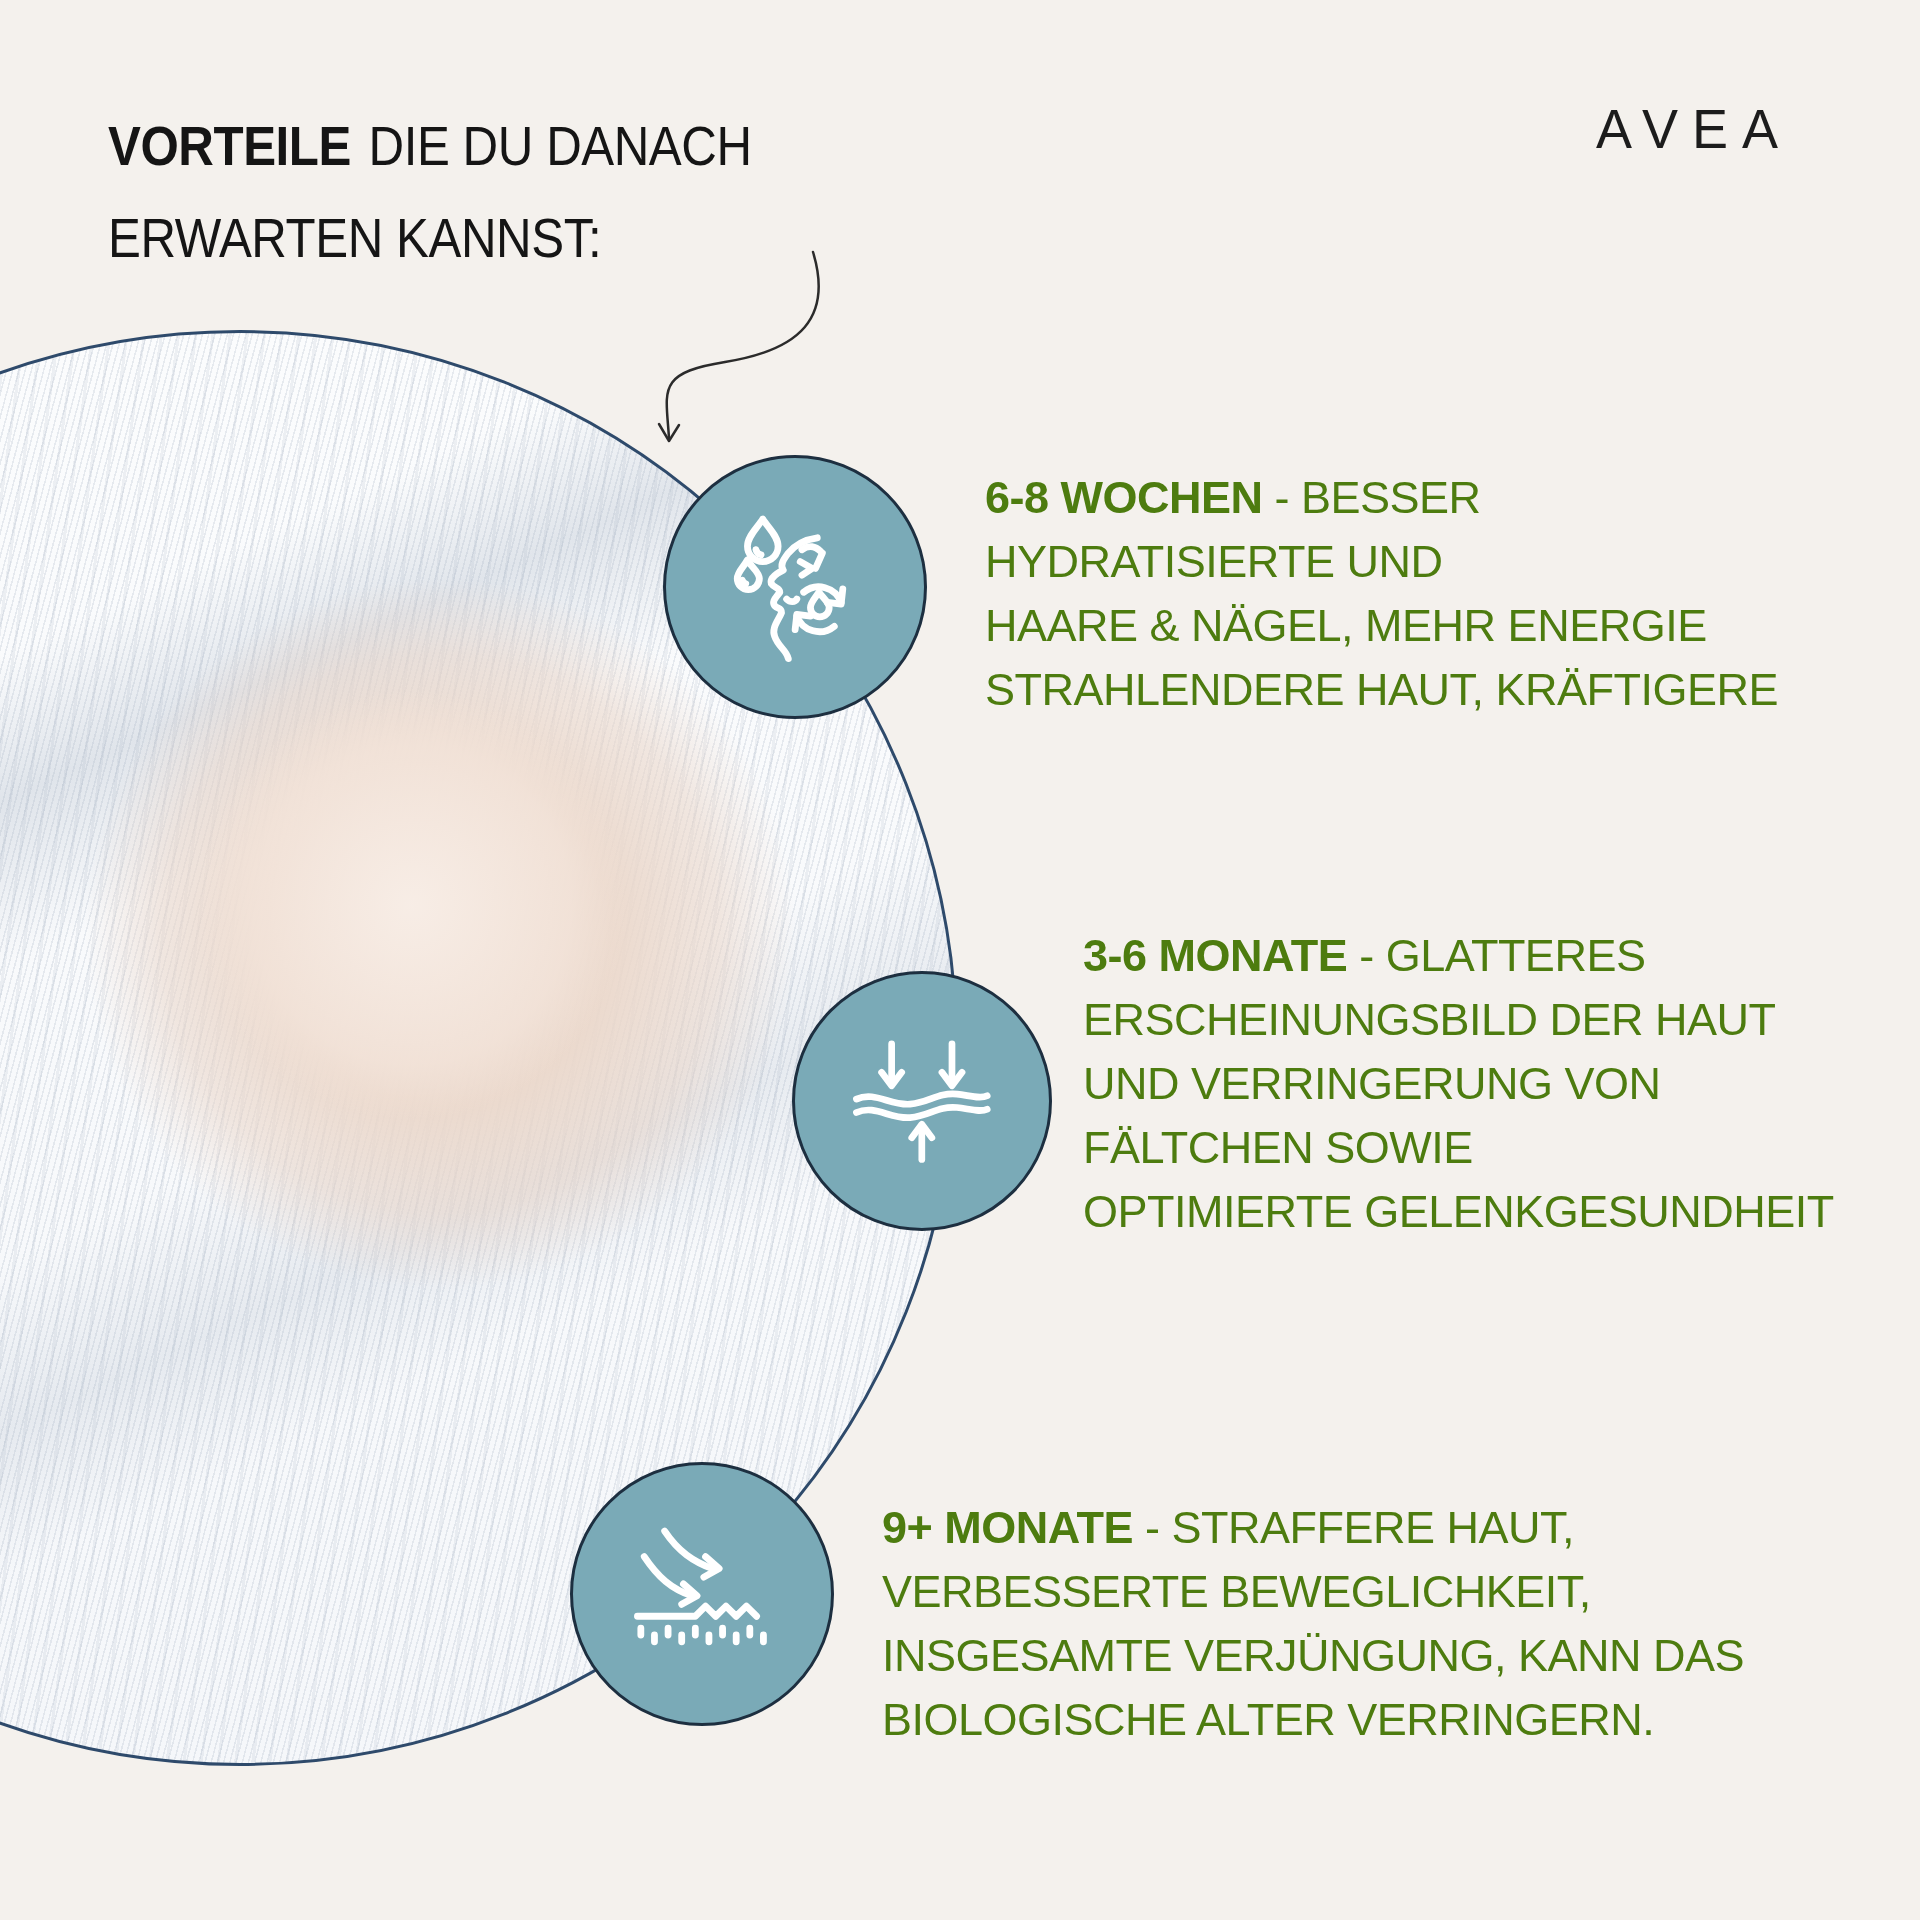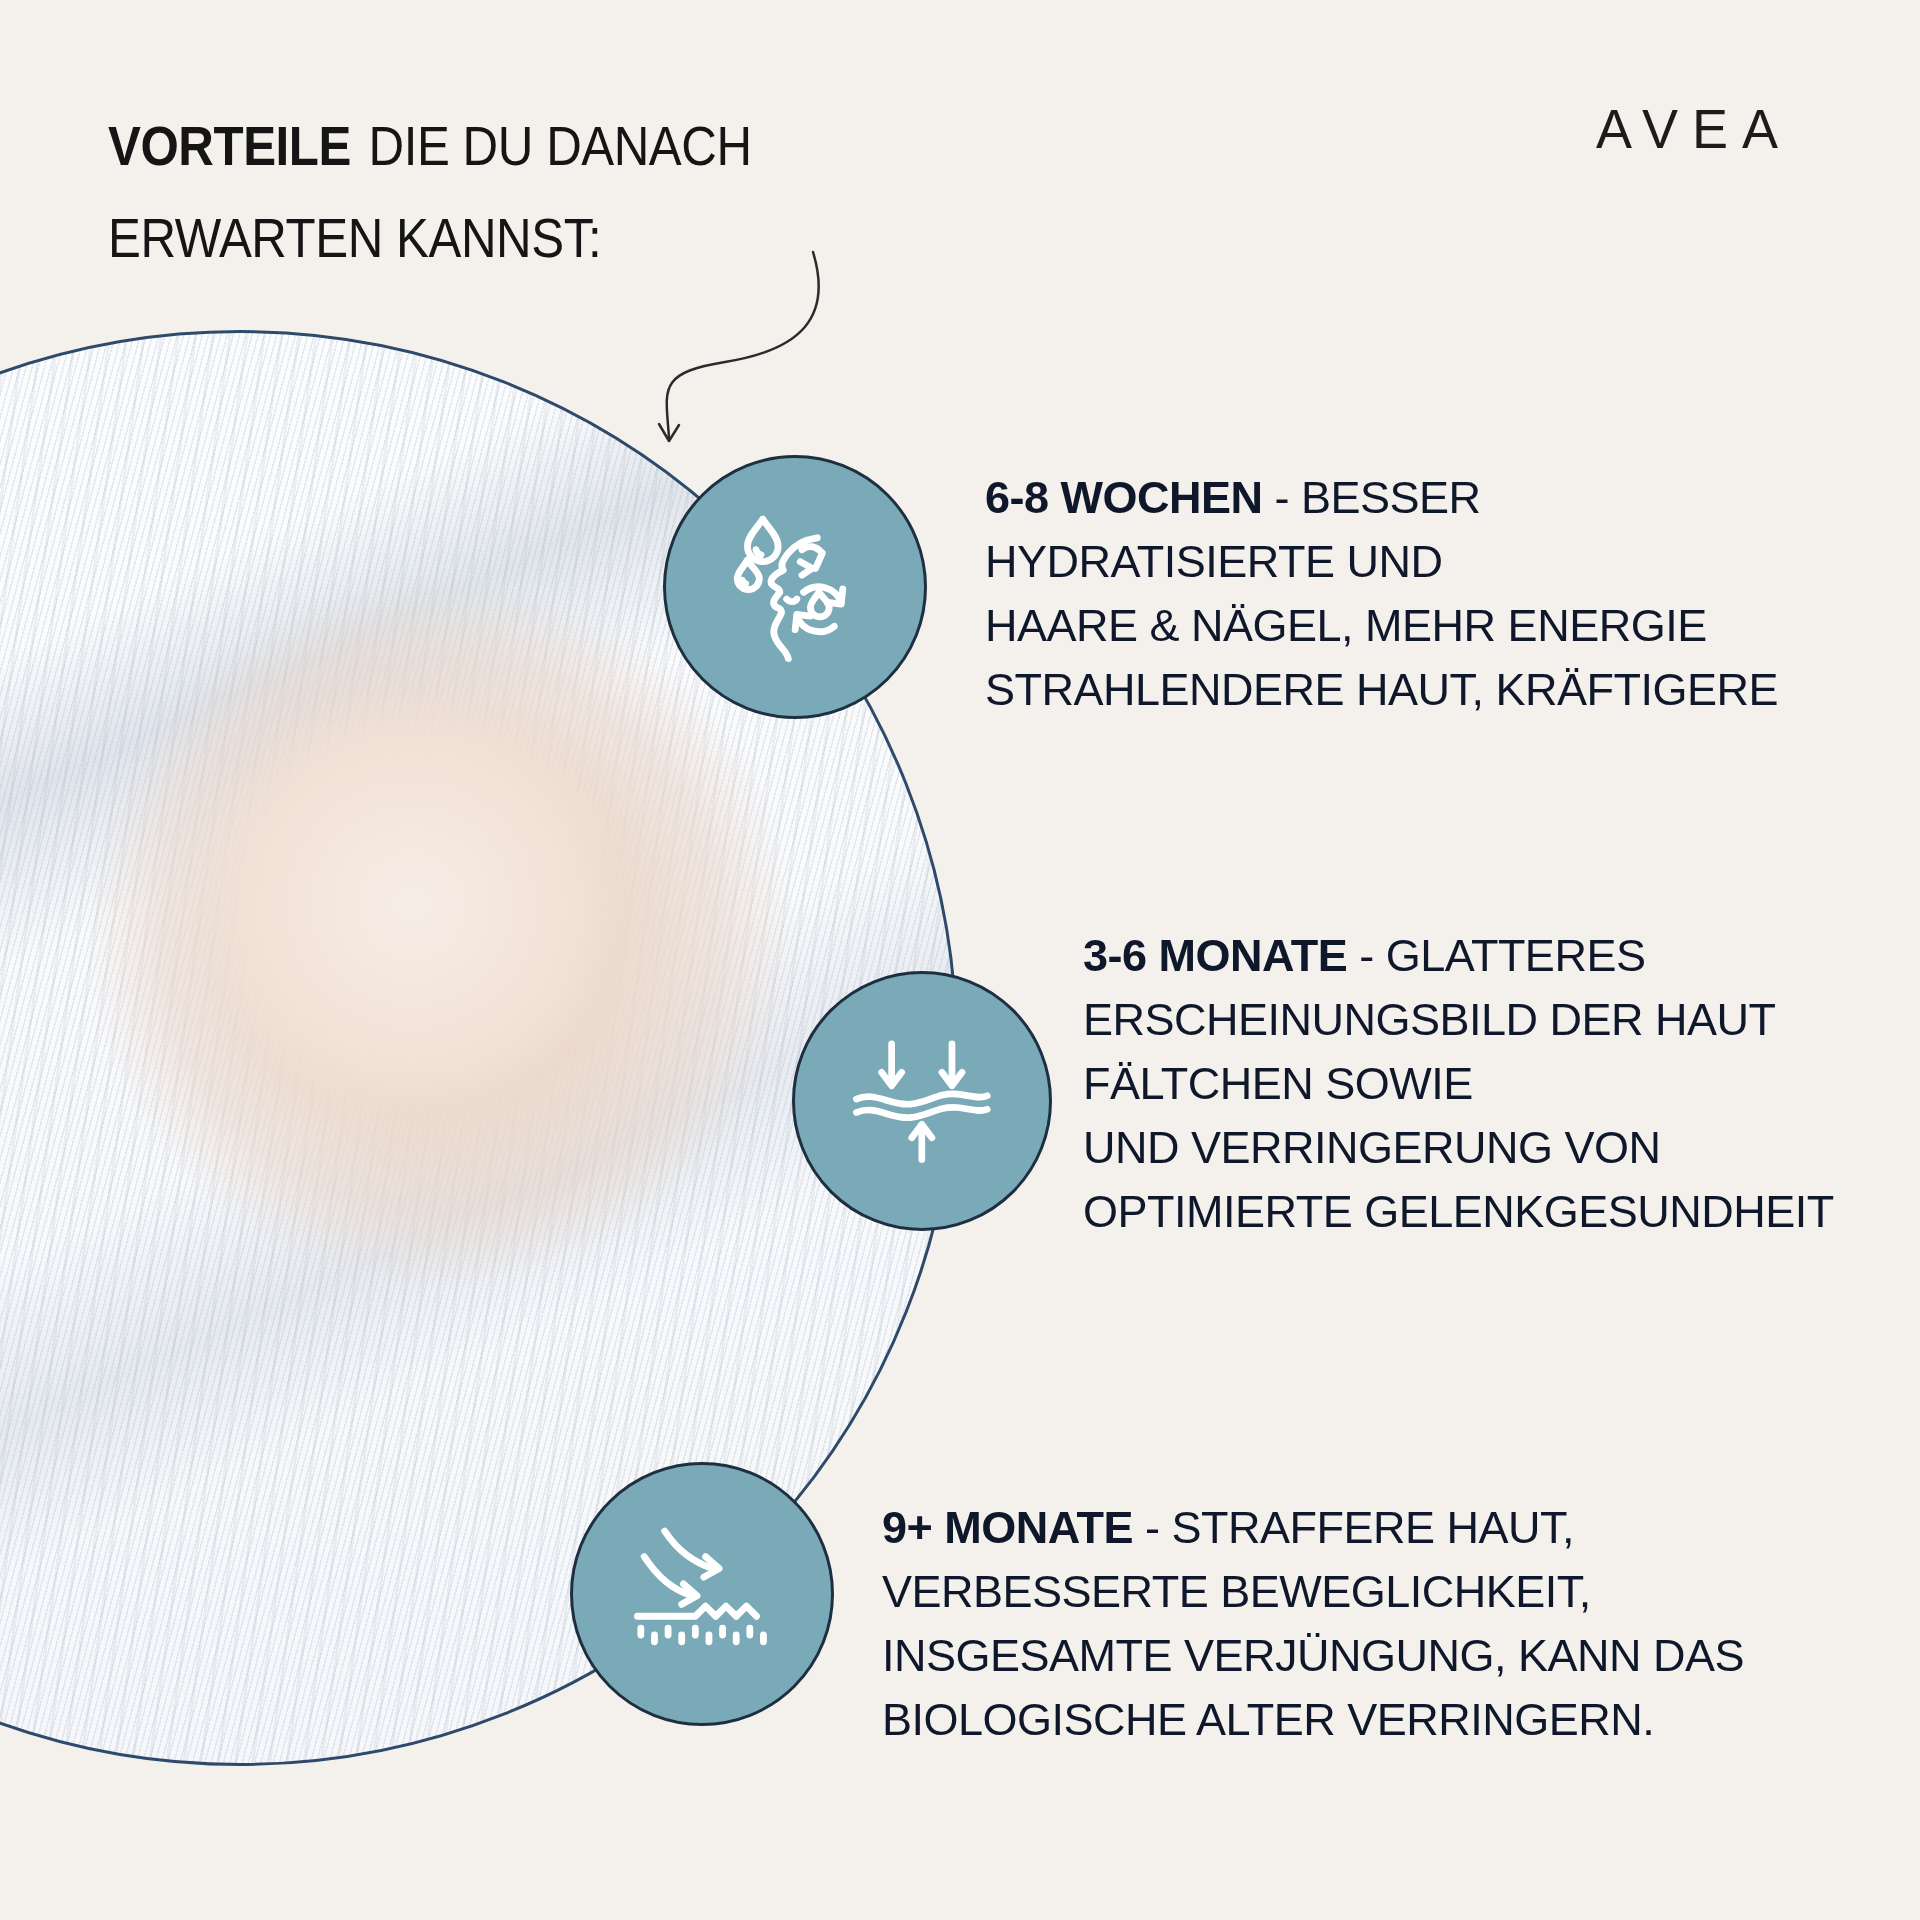--- a/index.html
+++ b/index.html
@@ -58,21 +58,21 @@
   .tc1{left:663px;top:455px;width:264px;height:264px;}
   .tc2{left:792px;top:971px;width:260px;height:260px;}
   .tc3{left:570px;top:1462px;width:264px;height:264px;}
   .tcircle svg{width:66%;height:66%;}
   .icon-stroke{fill:none;stroke:#ffffff;stroke-width:4;stroke-linecap:round;stroke-linejoin:round;}
 
   
   .benefit{
     position:absolute;
     font-size:45px;line-height:64px;letter-spacing:-.5px;
-    color:#0f172a;white-space:nowrap;
+    color:#4d7c0f;white-space:nowrap;
   }
   .benefit .b{font-weight:700;}
   .bt1{left:985px;top:466px;}
   .bt2{left:1083px;top:924px;}
   .bt3{left:882px;top:1496px;}
 </style>
 </head>
 <body>
 
 <div class="canvas">
@@ -132,22 +132,22 @@
       <path class="icon-stroke" d="M50,85 L50,66"></path>
       <path class="icon-stroke" d="M44,72 L50,64 L56,72"></path>
     </svg>
   </div>
 
   <div class="benefit bt2">
     <div>
       <span class="b">3-6 MONATE</span><span> - </span><span>GLATTERES</span>
     </div>
     <div>ERSCHEINUNGSBILD DER HAUT</div>
+    <div>UND VERRINGERUNG VON</div>
     <div>FÄLTCHEN SOWIE</div>
-    <div>UND VERRINGERUNG VON</div>
     <div>OPTIMIERTE GELENKGESUNDHEIT</div>
   </div>
 
   <div class="tcircle tc3">
     <svg viewBox="0 0 100 100">
       <path class="icon-stroke" d="M28,13 C36,25 45,31 56,35"></path>
       <path class="icon-stroke" d="M52,28 L60,35 L51,40"></path>
       <path class="icon-stroke" d="M16,28 C24,40 32,47 44,51"></path>
       <path class="icon-stroke" d="M39,44 L47,51 L38,56"></path>
       <path class="icon-stroke" d="M12,63 L46,63 L52,57 L58,63 L64,57 L70,63 L76,57 L82,63"></path>

